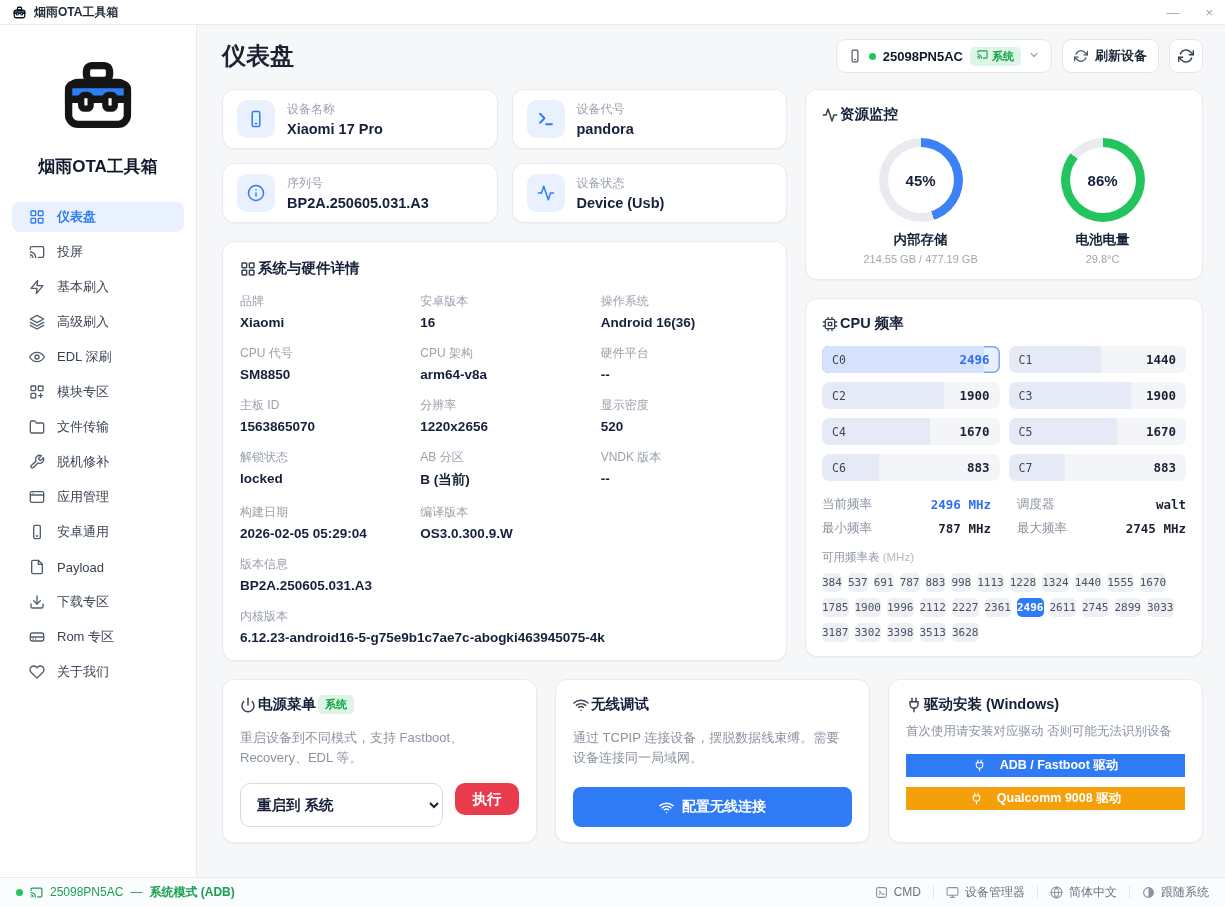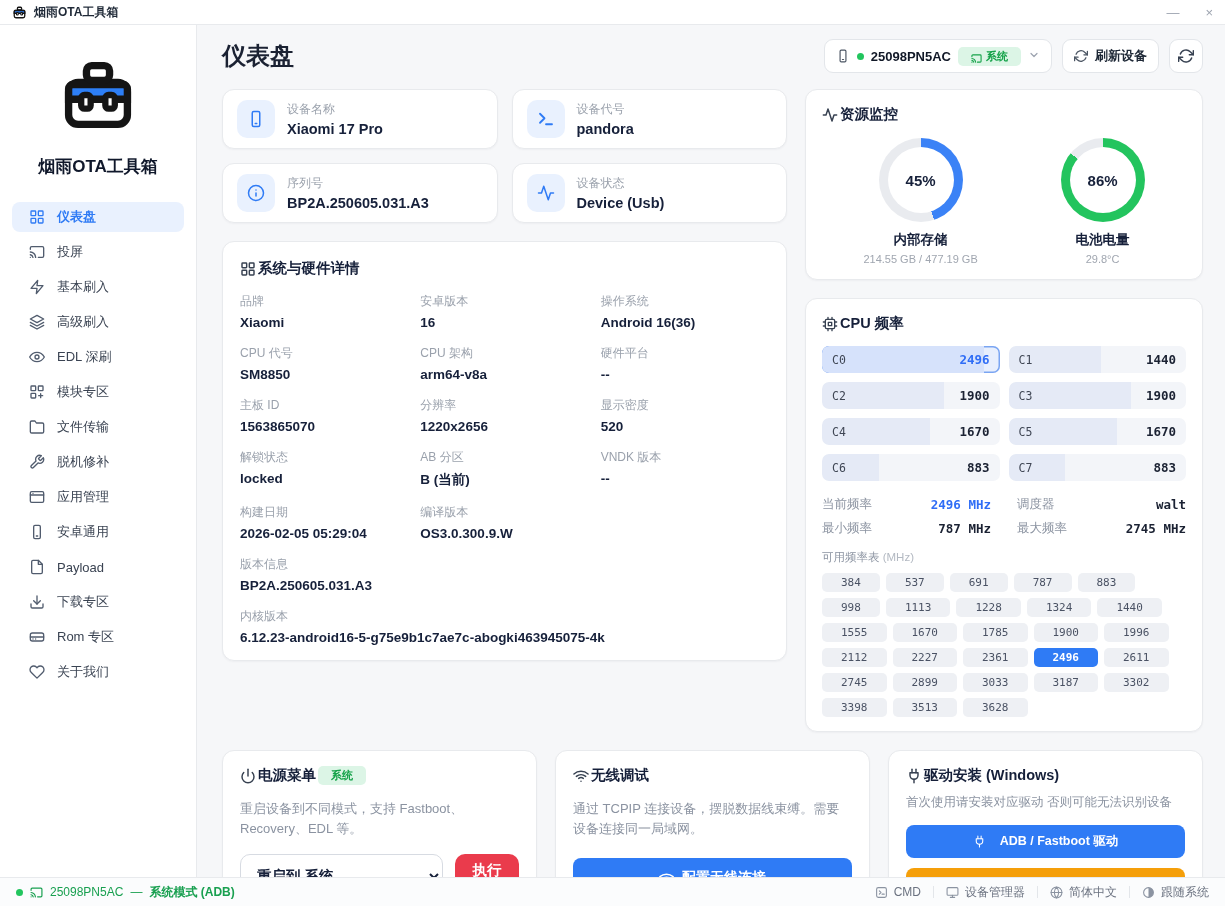--- a/index.html
+++ b/index.html
@@ -33,21 +33,21 @@
   .main { flex:1; padding:14px 22px 0 25px; overflow:hidden; }
   .main-header { display:flex; align-items:center; justify-content:space-between; margin-bottom:16px; }
   .page-title { font-size:24px; font-weight:bold; color:#1b2233; }
   .header-right { display:flex; align-items:center; gap:10px; }
   .pill { background:#fff; border:1px solid #e3e6ea; border-radius:9px; height:34px;
     display:flex; align-items:center; gap:7px; padding:0 11px; font-size:13px; cursor:pointer; }
   .pill svg { width:14px; height:14px; color:#4b5563; }
   .dot { width:7px; height:7px; border-radius:50%; background:#22c55e; flex:none; }
   .serial { font-weight:bold; color:#111827; }
   .badge-sys { background:#dcf5e6; color:#16a34a; font-size:11px; font-weight:bold;
-    border-radius:5px; padding:2px 13px; display:flex; align-items:flex-end; gap:4px; }
+    border-radius:5px; padding:2px 7px; display:flex; align-items:flex-start; gap:4px; }
   .badge-sys svg { width:11px; height:11px; color:#16a34a; }
   .chev svg { width:12px; height:12px; color:#9ca3af; }
   .refresh-btn { font-weight:bold; color:#1f2937; }
   .icon-btn { width:34px; height:34px; justify-content:center; padding:0; }
   .icon-btn svg { width:16px; height:16px; color:#374151; }
 
   .content { display:flex; gap:18px; }
   .col-left { width:565px; flex:none; }
   .col-right { flex:1; min-width:0; }
 
@@ -99,41 +99,41 @@
   .cpu-stats { display:grid; grid-template-columns:1fr 1fr; column-gap:26px; row-gap:7px;
     margin-top:15px; font-size:12.5px; }
   .stat { display:flex; align-items:center; justify-content:space-between; }
   .stat-label { color:#8b93a1; }
   .stat-value { font-family:"DejaVu Sans Mono",monospace; font-weight:bold; color:#1b2233; }
   .stat.hl .stat-value { color:#2f6df6; }
 
   .freq-label { margin-top:13px; font-size:11.5px; color:#8b93a1; }
   .freq-label .unit { color:#b3b9c2; }
   .chips { display:flex; flex-wrap:wrap; gap:6px; margin-top:8px; }
-  .chip { background:#eef0f4; color:#4a5264; border-radius:5px; padding:3px 19px;
+  .chip { background:#eef0f4; color:#4a5264; border-radius:5px; padding:3px 0;
     font-family:"DejaVu Sans Mono",monospace; font-size:11px; }
   .chip.active { background:#2f7bf5; color:#fff; font-weight:bold; }
 
   
   .bottom-row { display:flex; gap:18px; margin-top:18px; }
   .action-card { flex:1; padding:15px 17px; }
   .action-desc { font-size:13px; color:#8b93a1; line-height:1.55; margin-top:14px; }
   .power-controls { display:flex; gap:12px; margin-top:15px; }
   .reboot-select { flex:1; height:44px; border:1px solid #d7dbe2; border-radius:10px;
     font-size:14.5px; font-weight:bold; color:#16203a; padding:0 12px; background:#fff;
     font-family:"Liberation Sans",sans-serif; }
   .exec-btn { width:64px; height:32px; border:none; border-radius:10px; background:#ea3b4c;
     color:#fff; font-size:14.5px; font-weight:bold; cursor:pointer; font-family:inherit; }
   .wifi-btn { width:100%; height:40px; margin-top:19px; border:none; border-radius:8px;
     background:#2f7bf5; color:#fff; font-size:14px; font-weight:bold; cursor:pointer;
     display:flex; align-items:center; justify-content:center; gap:8px; font-family:inherit; }
   .wifi-btn svg { width:15px; height:15px; }
   .driver-desc { font-size:12.5px; margin-top:8px; }
   .driver-btns { display:flex; flex-direction:column; gap:10px; margin-top:13px; }
-  .driver-btn { height:33px; border:none; border-radius:8px; color:#fff; font-size:12.5px;
+  .driver-btn { height:23px; border:none; border-radius:0; color:#fff; font-size:12.5px;
     font-weight:bold; cursor:pointer; display:flex; align-items:center; justify-content:center;
     gap:14px; font-family:inherit; }
   .driver-btn svg { width:13px; height:13px; }
 
   
   .statusbar { height:29px; background:#fbfcfd; border-top:1px solid #e8eaed;
     display:flex; align-items:center; justify-content:space-between; padding:0 16px; font-size:12px; }
   .sb-left { display:flex; align-items:center; gap:7px; color:#19a050; }
   .sb-left svg { width:13px; height:13px; }
   .sb-mode { font-weight:bold; }

